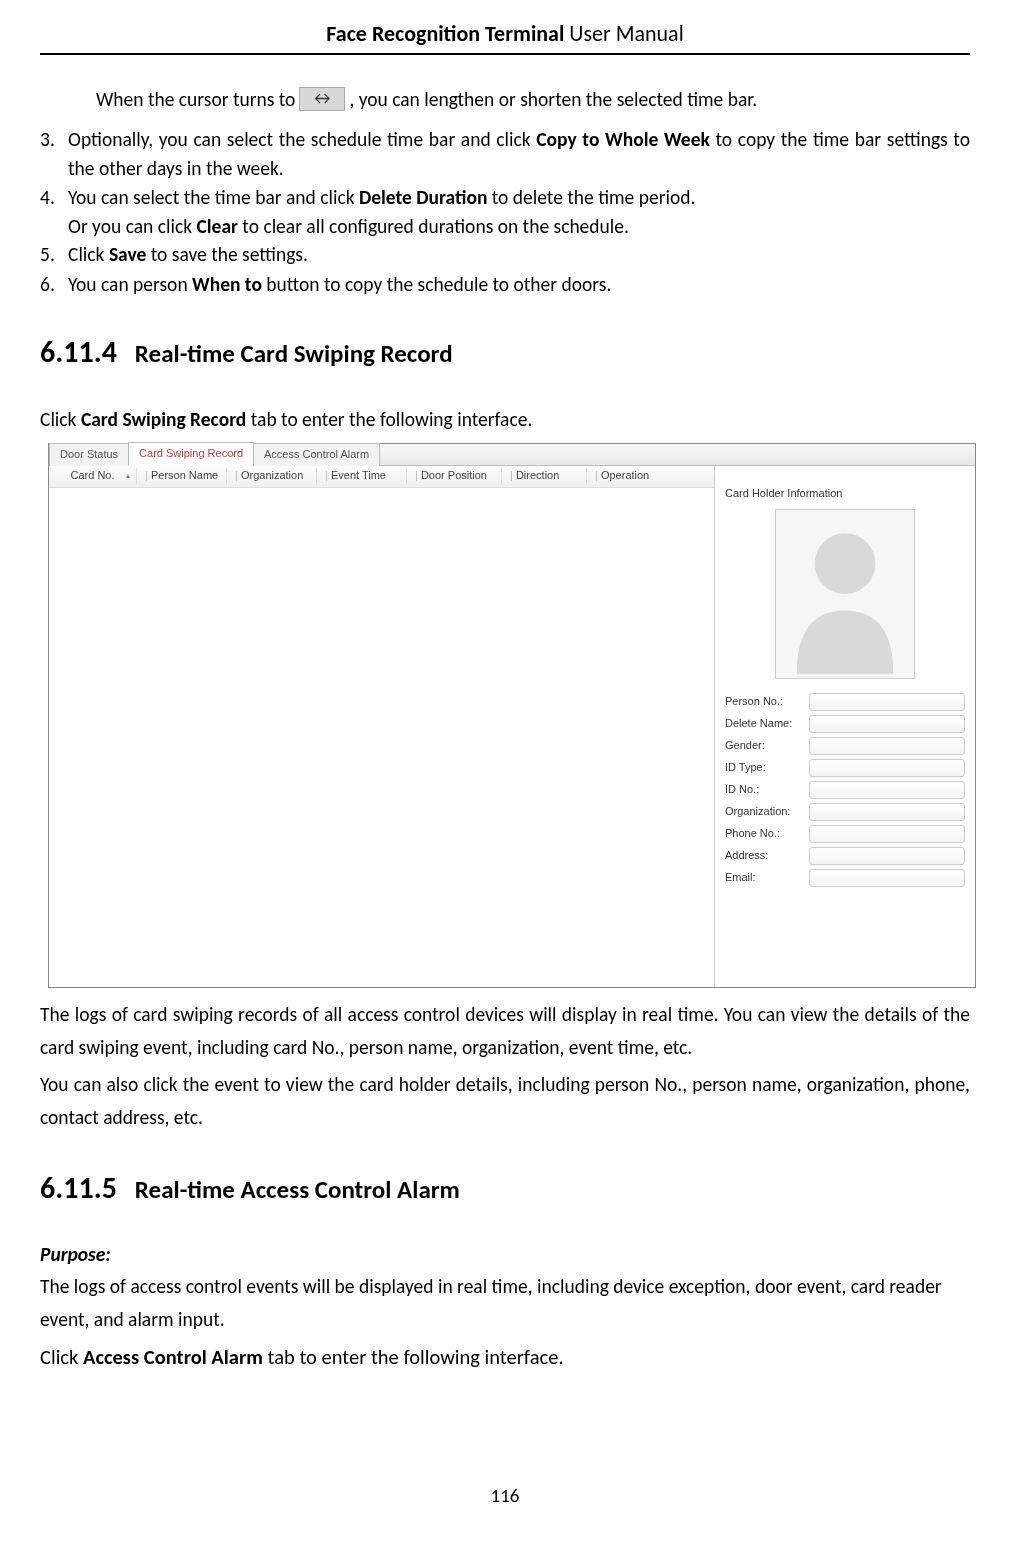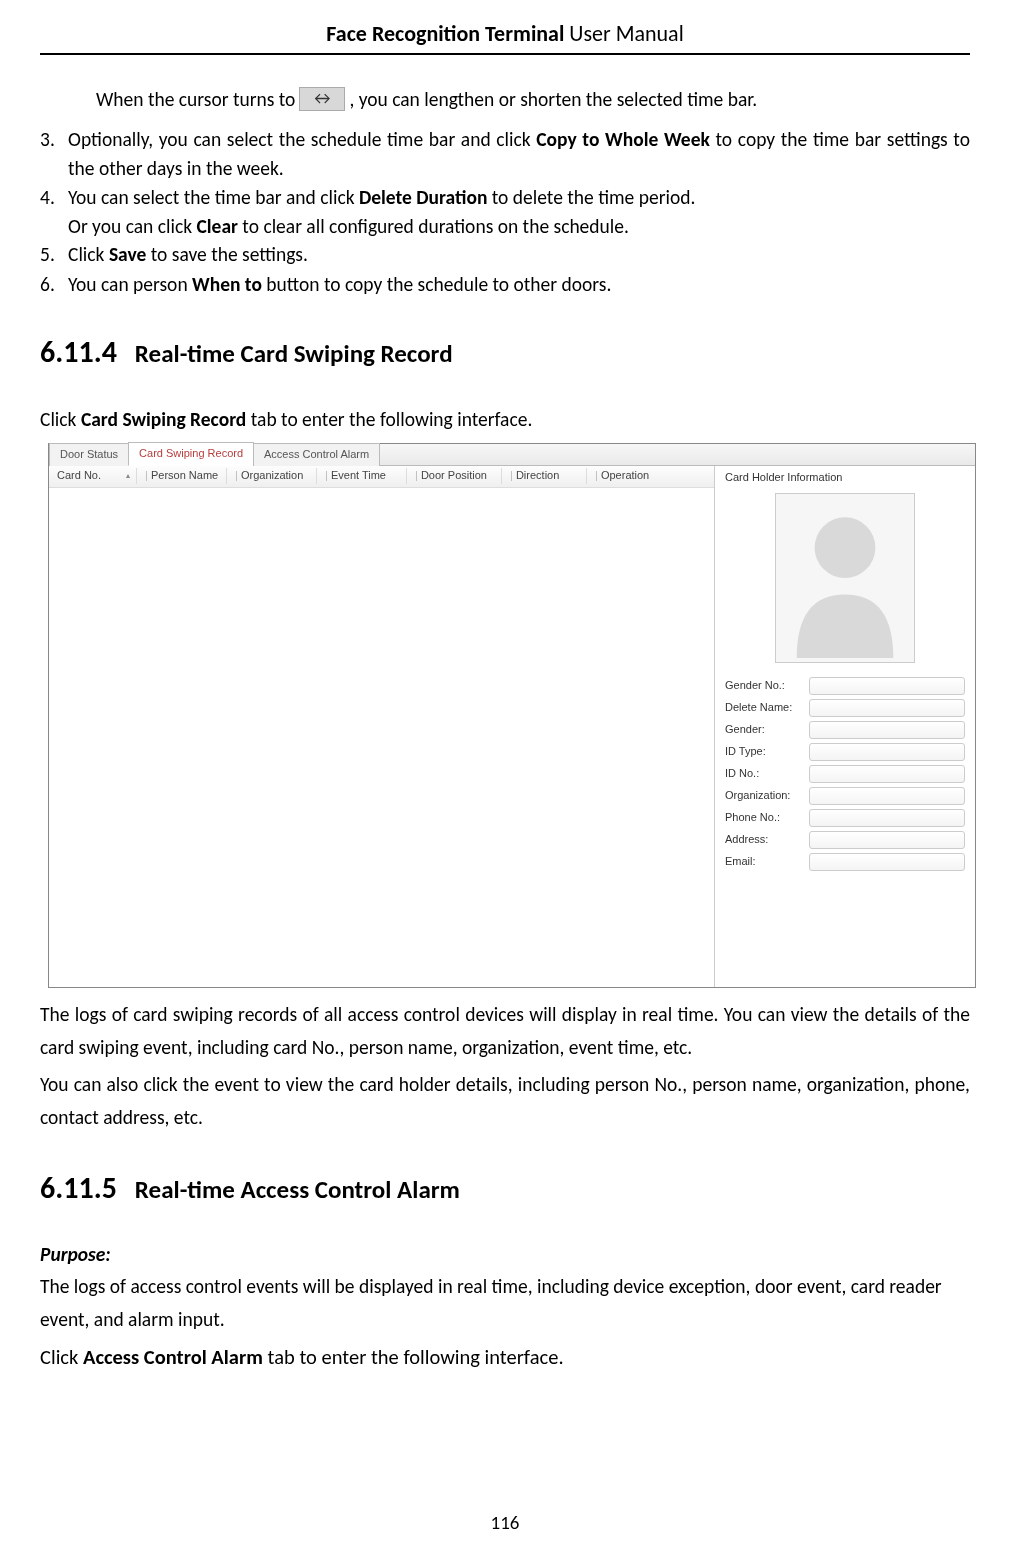--- a/index.html
+++ b/index.html
@@ -110,32 +110,32 @@
     height: 22px;
     align-items: center;
   }
   .fig-col {
     padding: 0 8px;
     border-right: 1px solid #ddd;
     color: #444;
     white-space: nowrap;
     font-size: 11px;
   }
-  .fig-col.first { position: relative; }
+  .fig-col.first { position: relative; text-align: center; }
   .fig-col.first::after {
     content:"▴";
     font-size:8px;
     position:absolute;
     right:6px; top:2px;
     color:#888;
   }
   .fig-grid-body { flex:1; background:#fff; }
   .fig-right {
     width: 260px;
-    padding: 2px 10px;
+    padding: 18px 10px;
     display: flex;
     flex-direction: column;
   }
   .fig-right-title {
     font-size: 11px;
     color: #333;
     margin-bottom: 6px;
     padding: 2px 0;
   }
   .avatar-box {
@@ -155,21 +155,21 @@
   .info-label { width: 84px; font-size: 11px; color: #333; }
   .info-field {
     flex: 1;
     height: 18px;
     border: 1px solid #ccc;
     border-radius: 3px;
     background: linear-gradient(#fff,#f4f4f4);
   }
   .page-number {
     position: absolute;
-    bottom: 7px;
+    bottom: 34px;
     left: 0; right: 0;
     text-align: center;
     font-size: 19px;
   }
 </style>
 </head>
 <body>
 
 <div class="page">
   <div class="header-title">
@@ -245,21 +245,21 @@
           <div class="fig-right-title">Card Holder Information</div>
           <div class="avatar-box">
             <svg viewBox="0 0 100 120">
               <rect width="100" height="120" fill="#f6f6f6"></rect>
               <circle cx="50" cy="38" r="22" fill="#d9d9d9"></circle>
               <path d="M15 118 Q15 72 50 72 Q85 72 85 118 Z" fill="#d9d9d9"></path>
             </svg>
           </div>
           <div id="info-rows">
               <div class="info-row">
-                <div class="info-label">Gender No.:</div>
+                <div class="info-label">Person No.:</div>
                 <div class="info-field"></div>
               </div>
               <div class="info-row">
                 <div class="info-label">Delete Name:</div>
                 <div class="info-field"></div>
               </div>
               <div class="info-row">
                 <div class="info-label">Gender:</div>
                 <div class="info-field"></div>
               </div>

